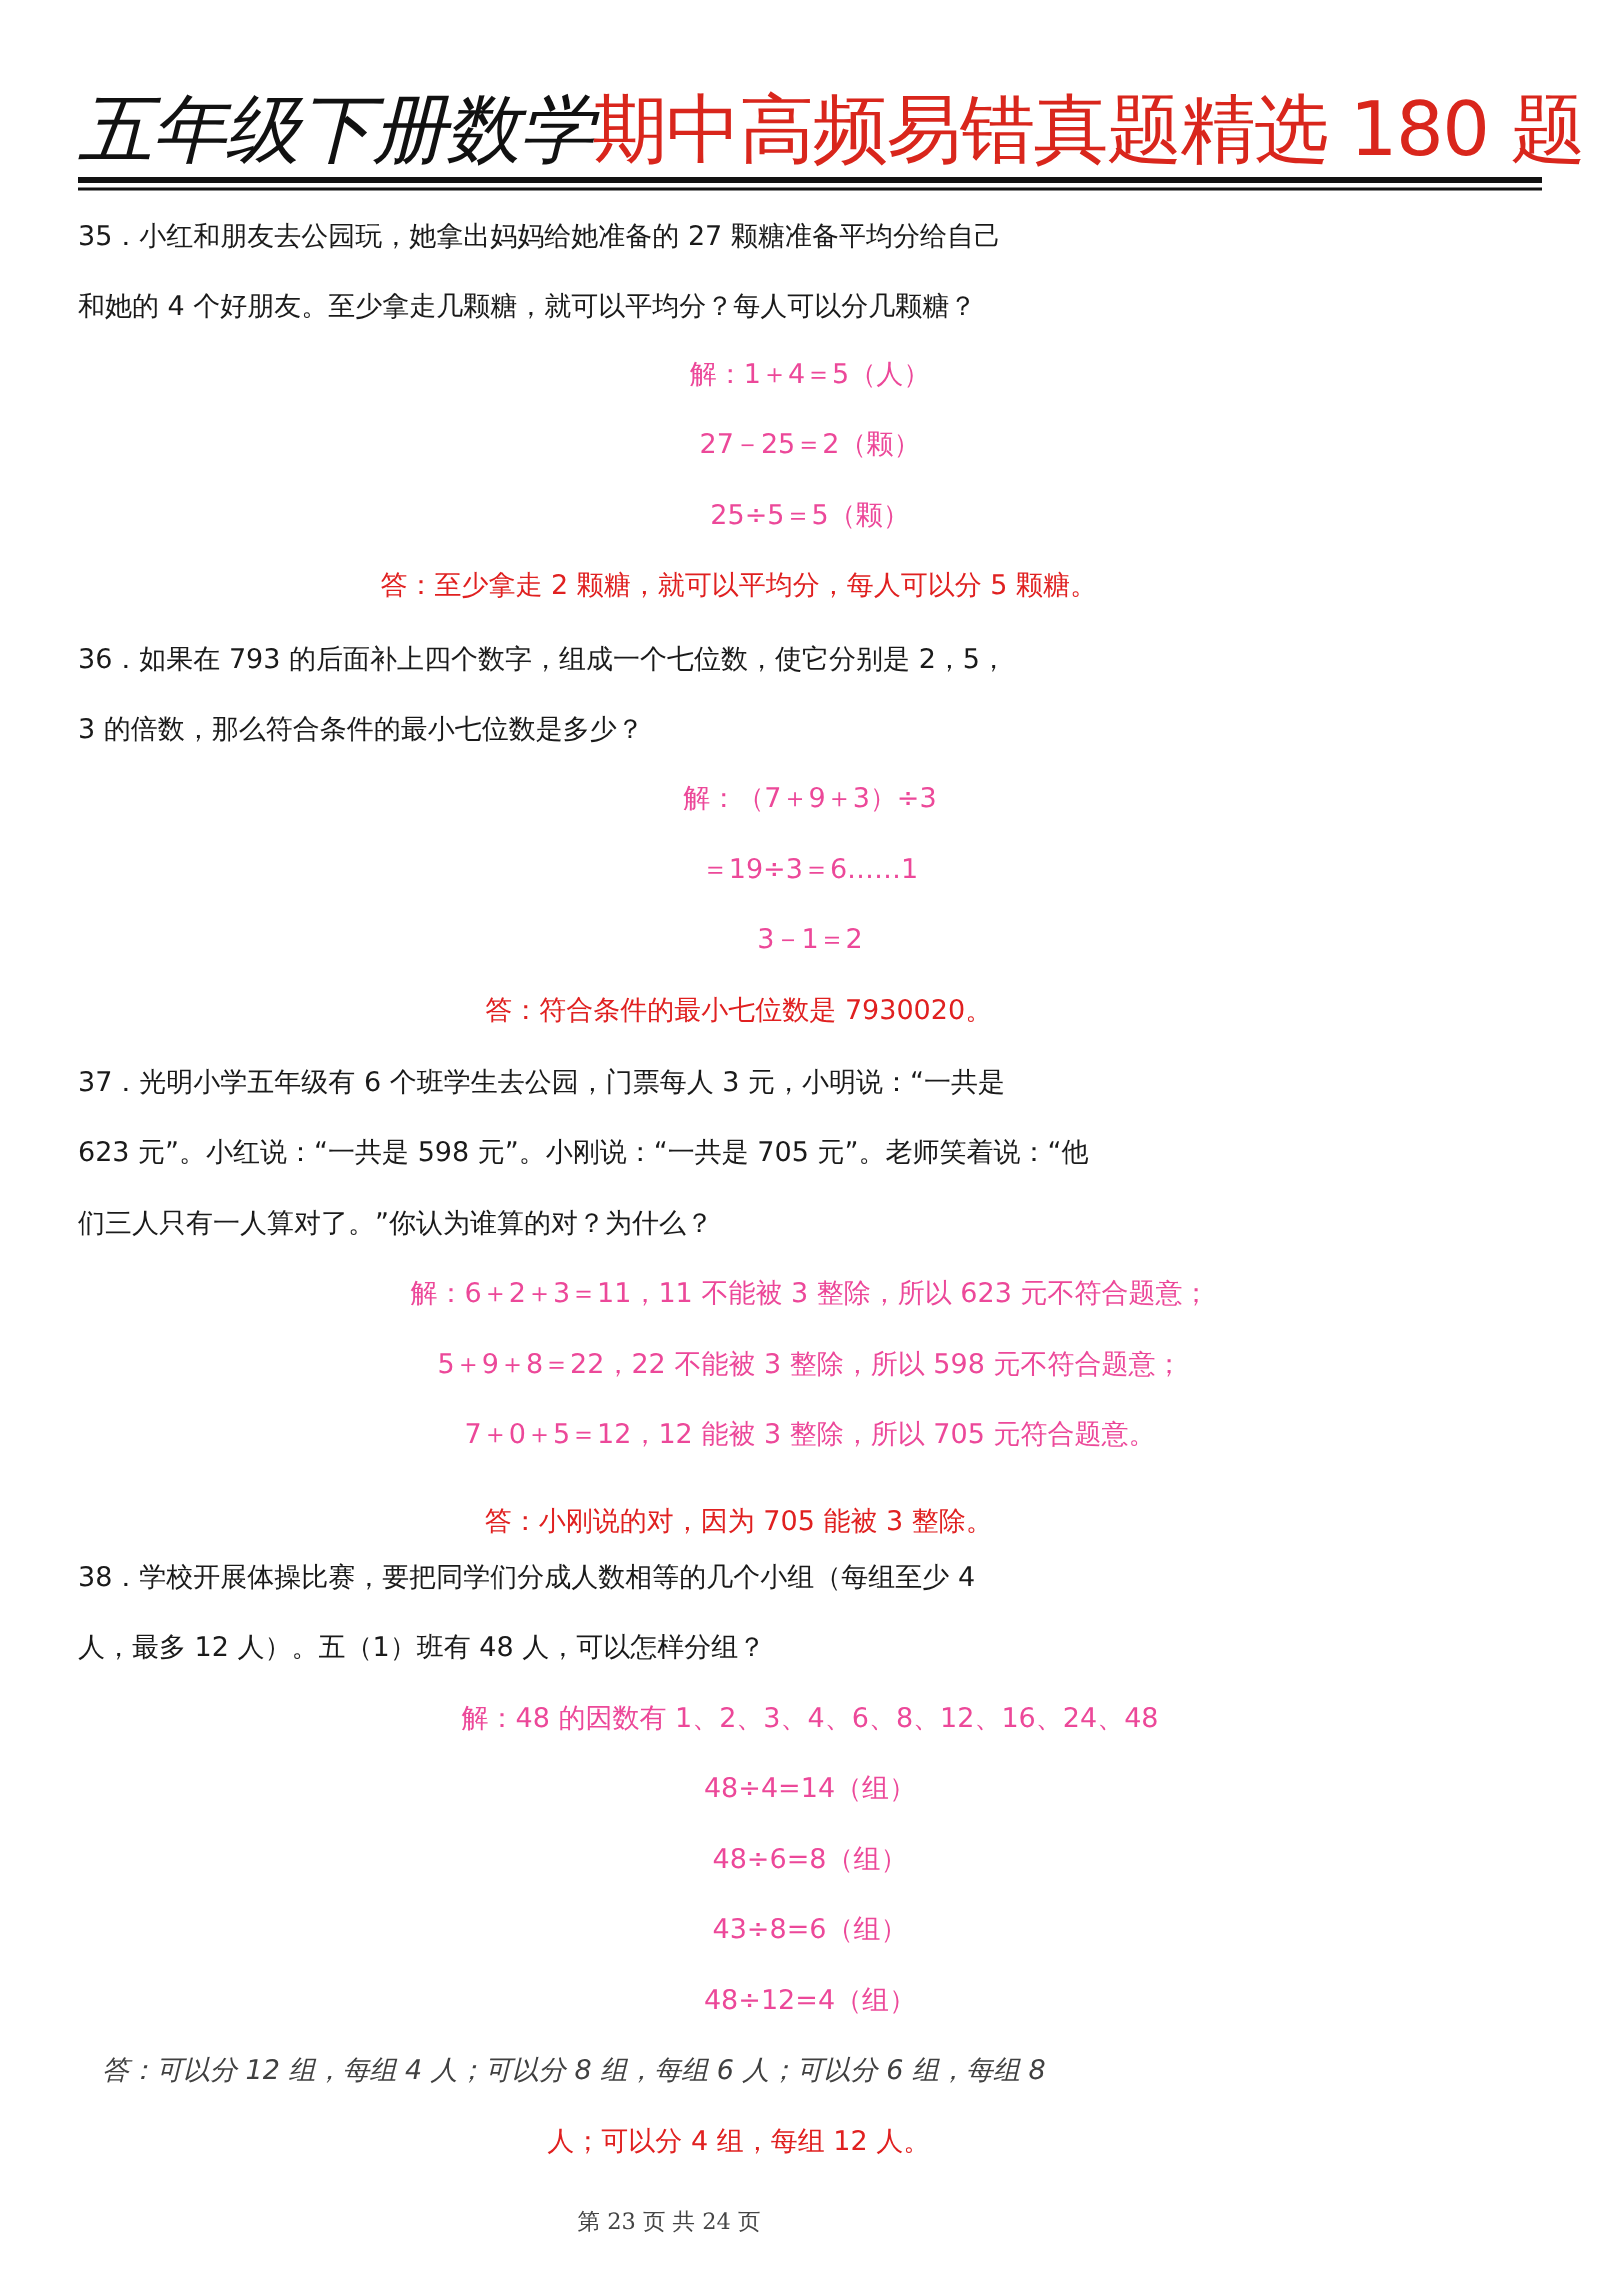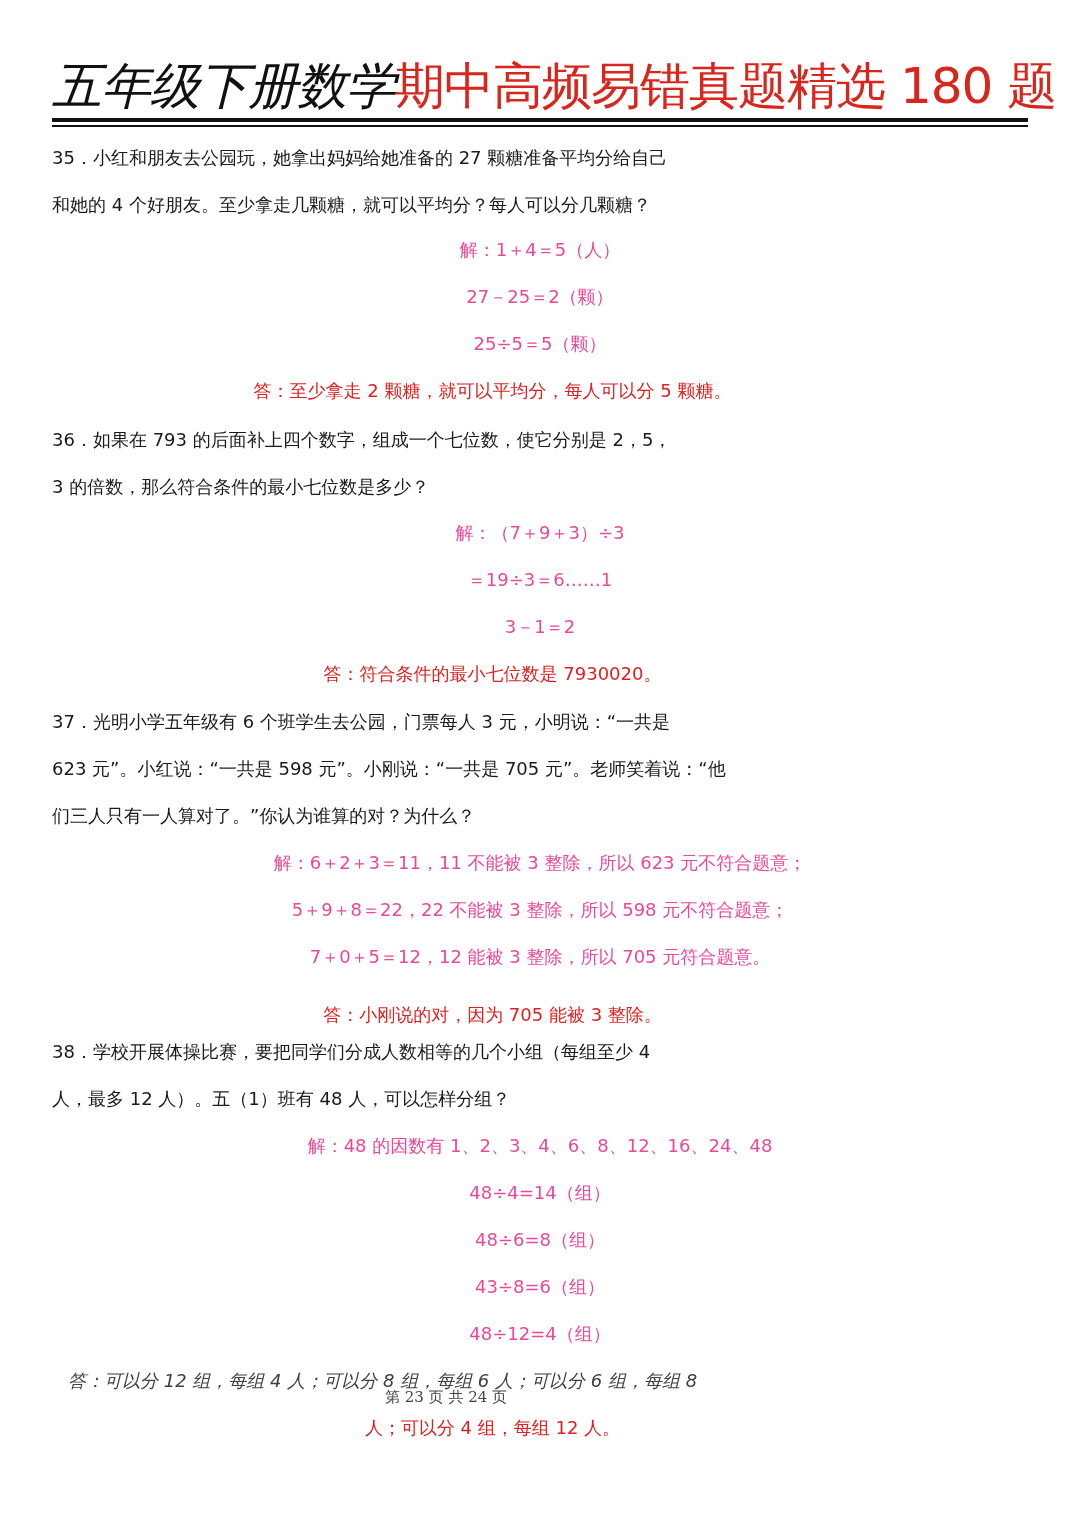--- a/index.html
+++ b/index.html
@@ -10,21 +10,21 @@
   .title .black { color: #111111; font-style: italic; }
   .title .red { color: #d9261c; margin-top: 33px; }
   .rule { position: absolute; left: 52px; width: 976px; background: #111; }
   .rule.r1 { top: 118px; height: 4px; }
   .rule.r2 { top: 125px; height: 2px; }
   .line { position: absolute; font-size: 18px; line-height: 47px; white-space: nowrap; }
   .q { left: 52px; color: #1a1a1a; }
   .sol { left: 0; width: 1080px; text-align: center; color: #ec4899; }
   .ans { left: 0; width: 985px; text-align: center; color: #e02020; }
   .ansl { left: 68px; color: #404040; font-style: italic; }
-  .footer { position: absolute; left: 0; width: 892px; top: 1388px; text-align: center;
+  .footer { position: absolute; left: 0; width: 892px; top: 1472px; text-align: center;
             font-family: "DejaVu Serif", serif; font-size: 15px; color: #444; }
 </style>
 </head>
 <body>
 
 <div class="title">
   <span class="black">五年级下册数学</span><span class="red">期中高频易错真题精选 180 题</span>
 </div>
 <div class="rule r1"></div>
 <div class="rule r2"></div>

